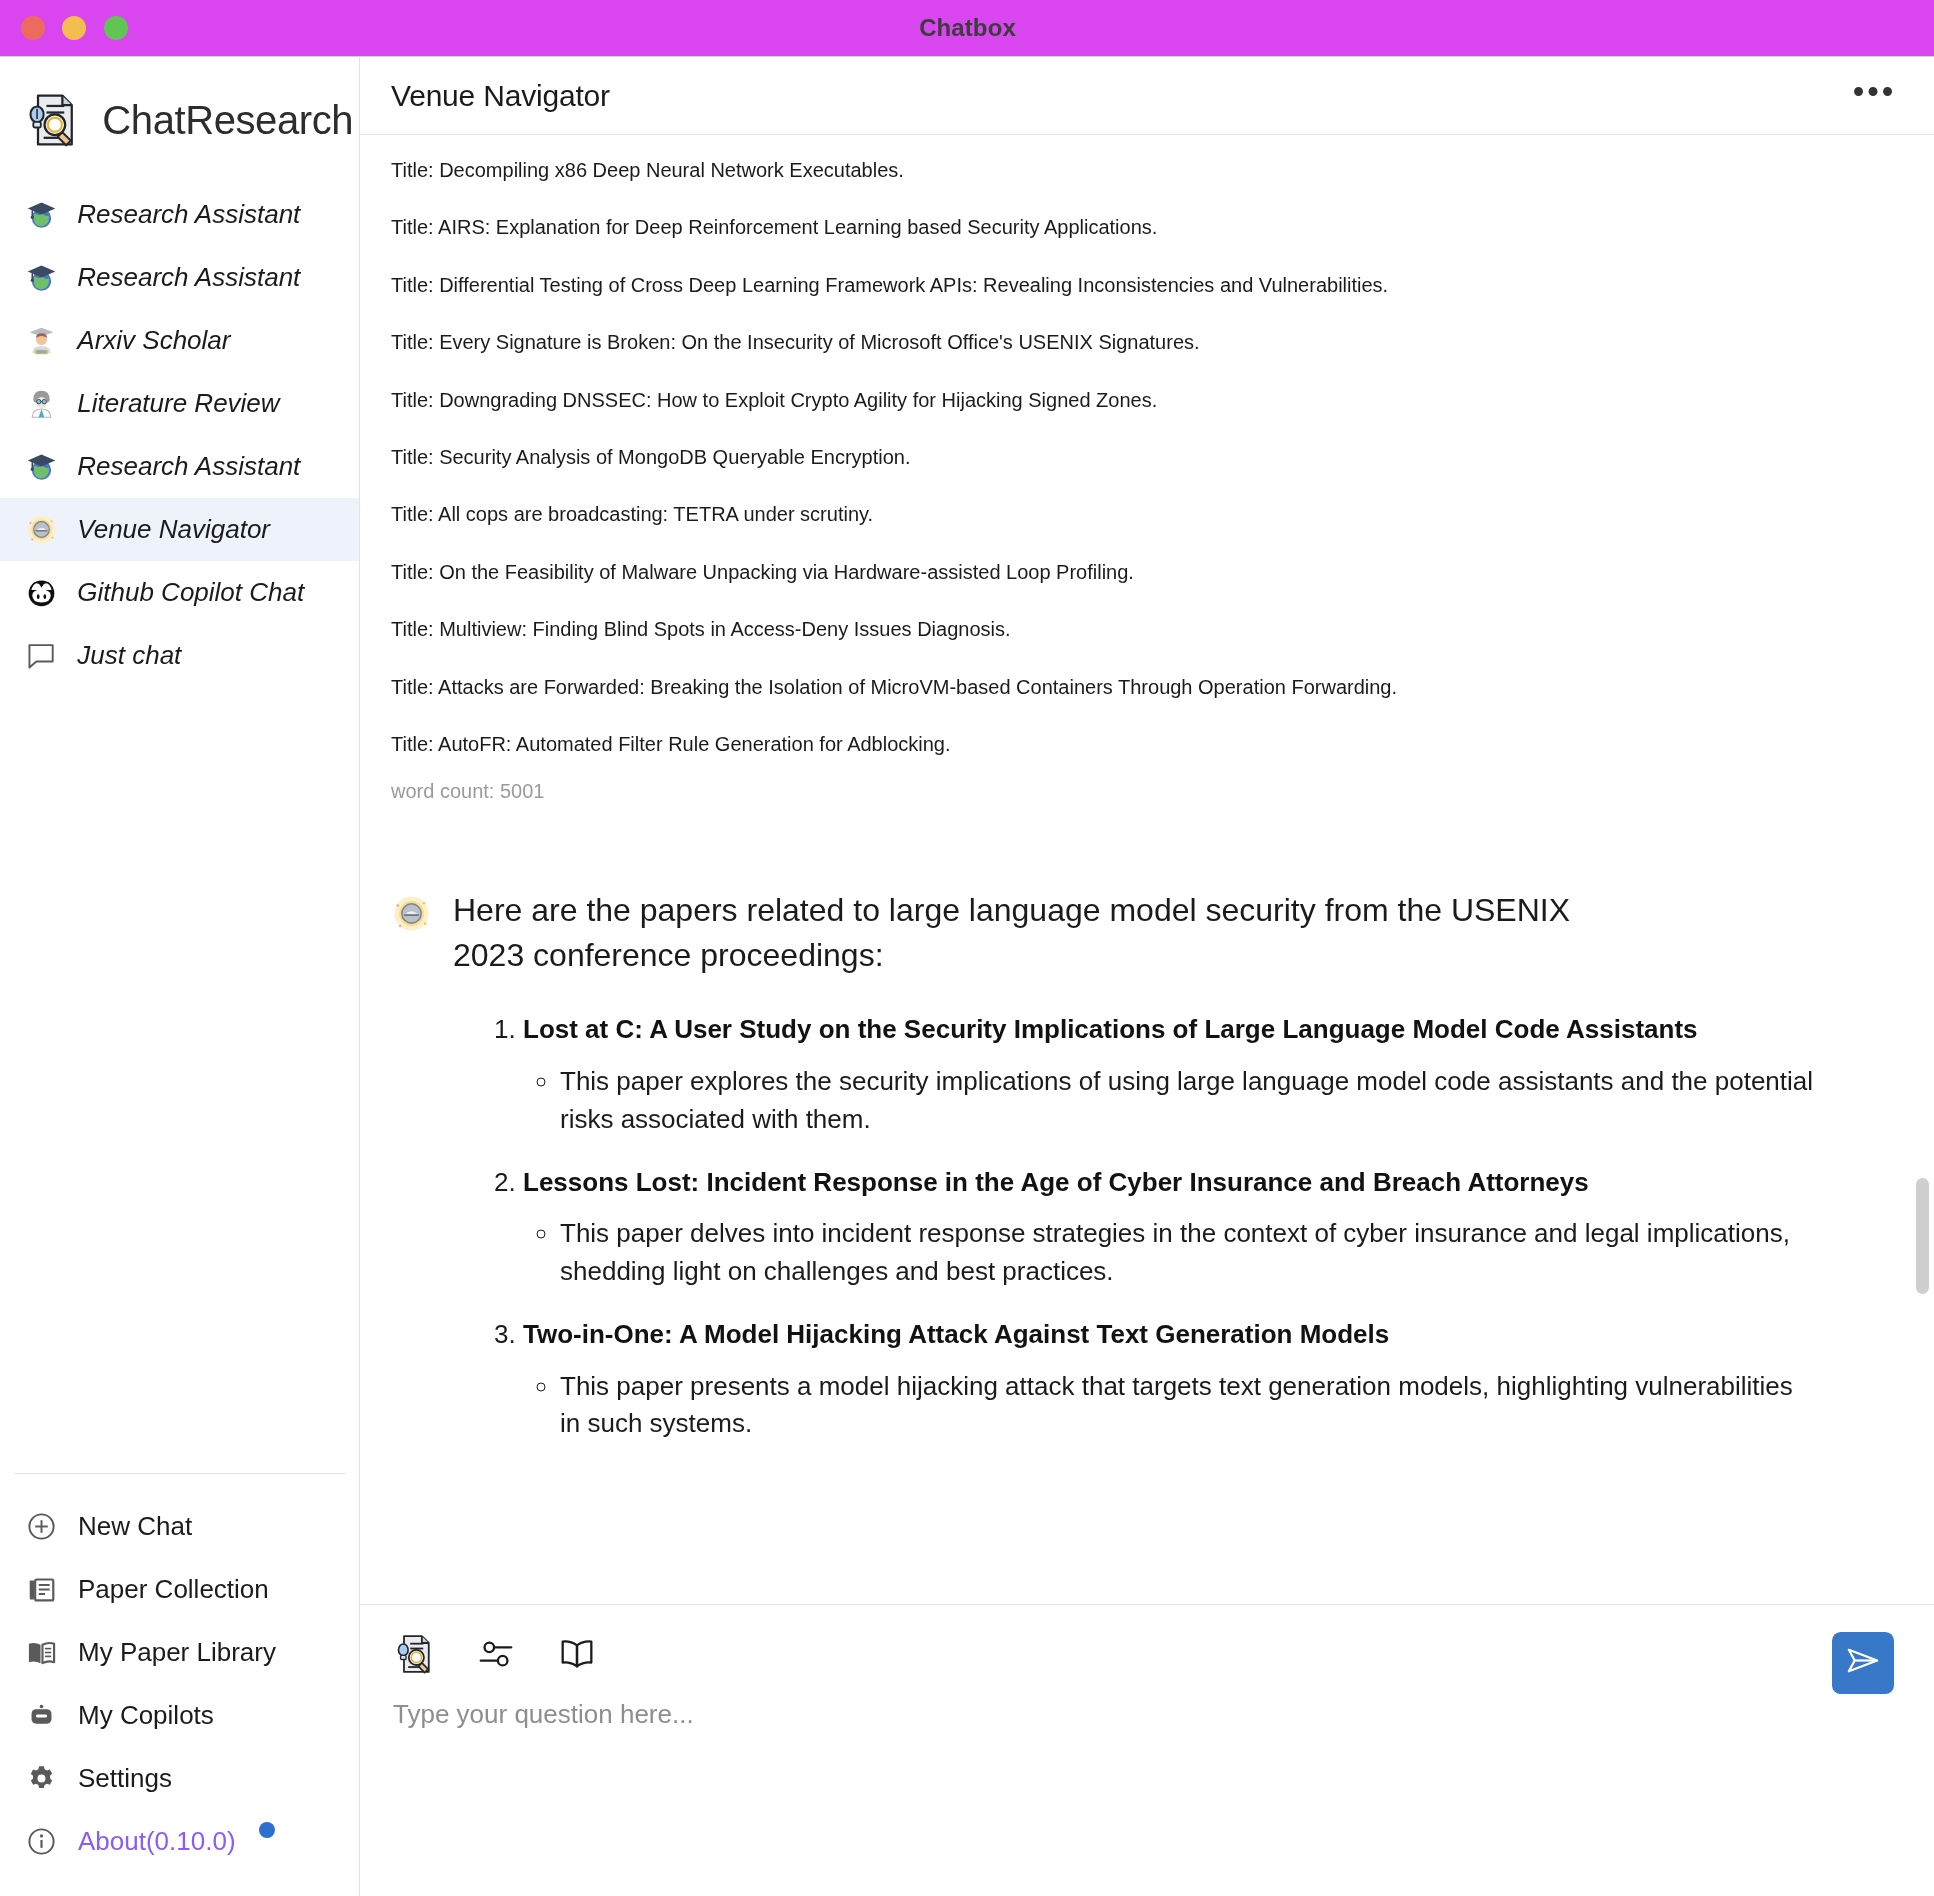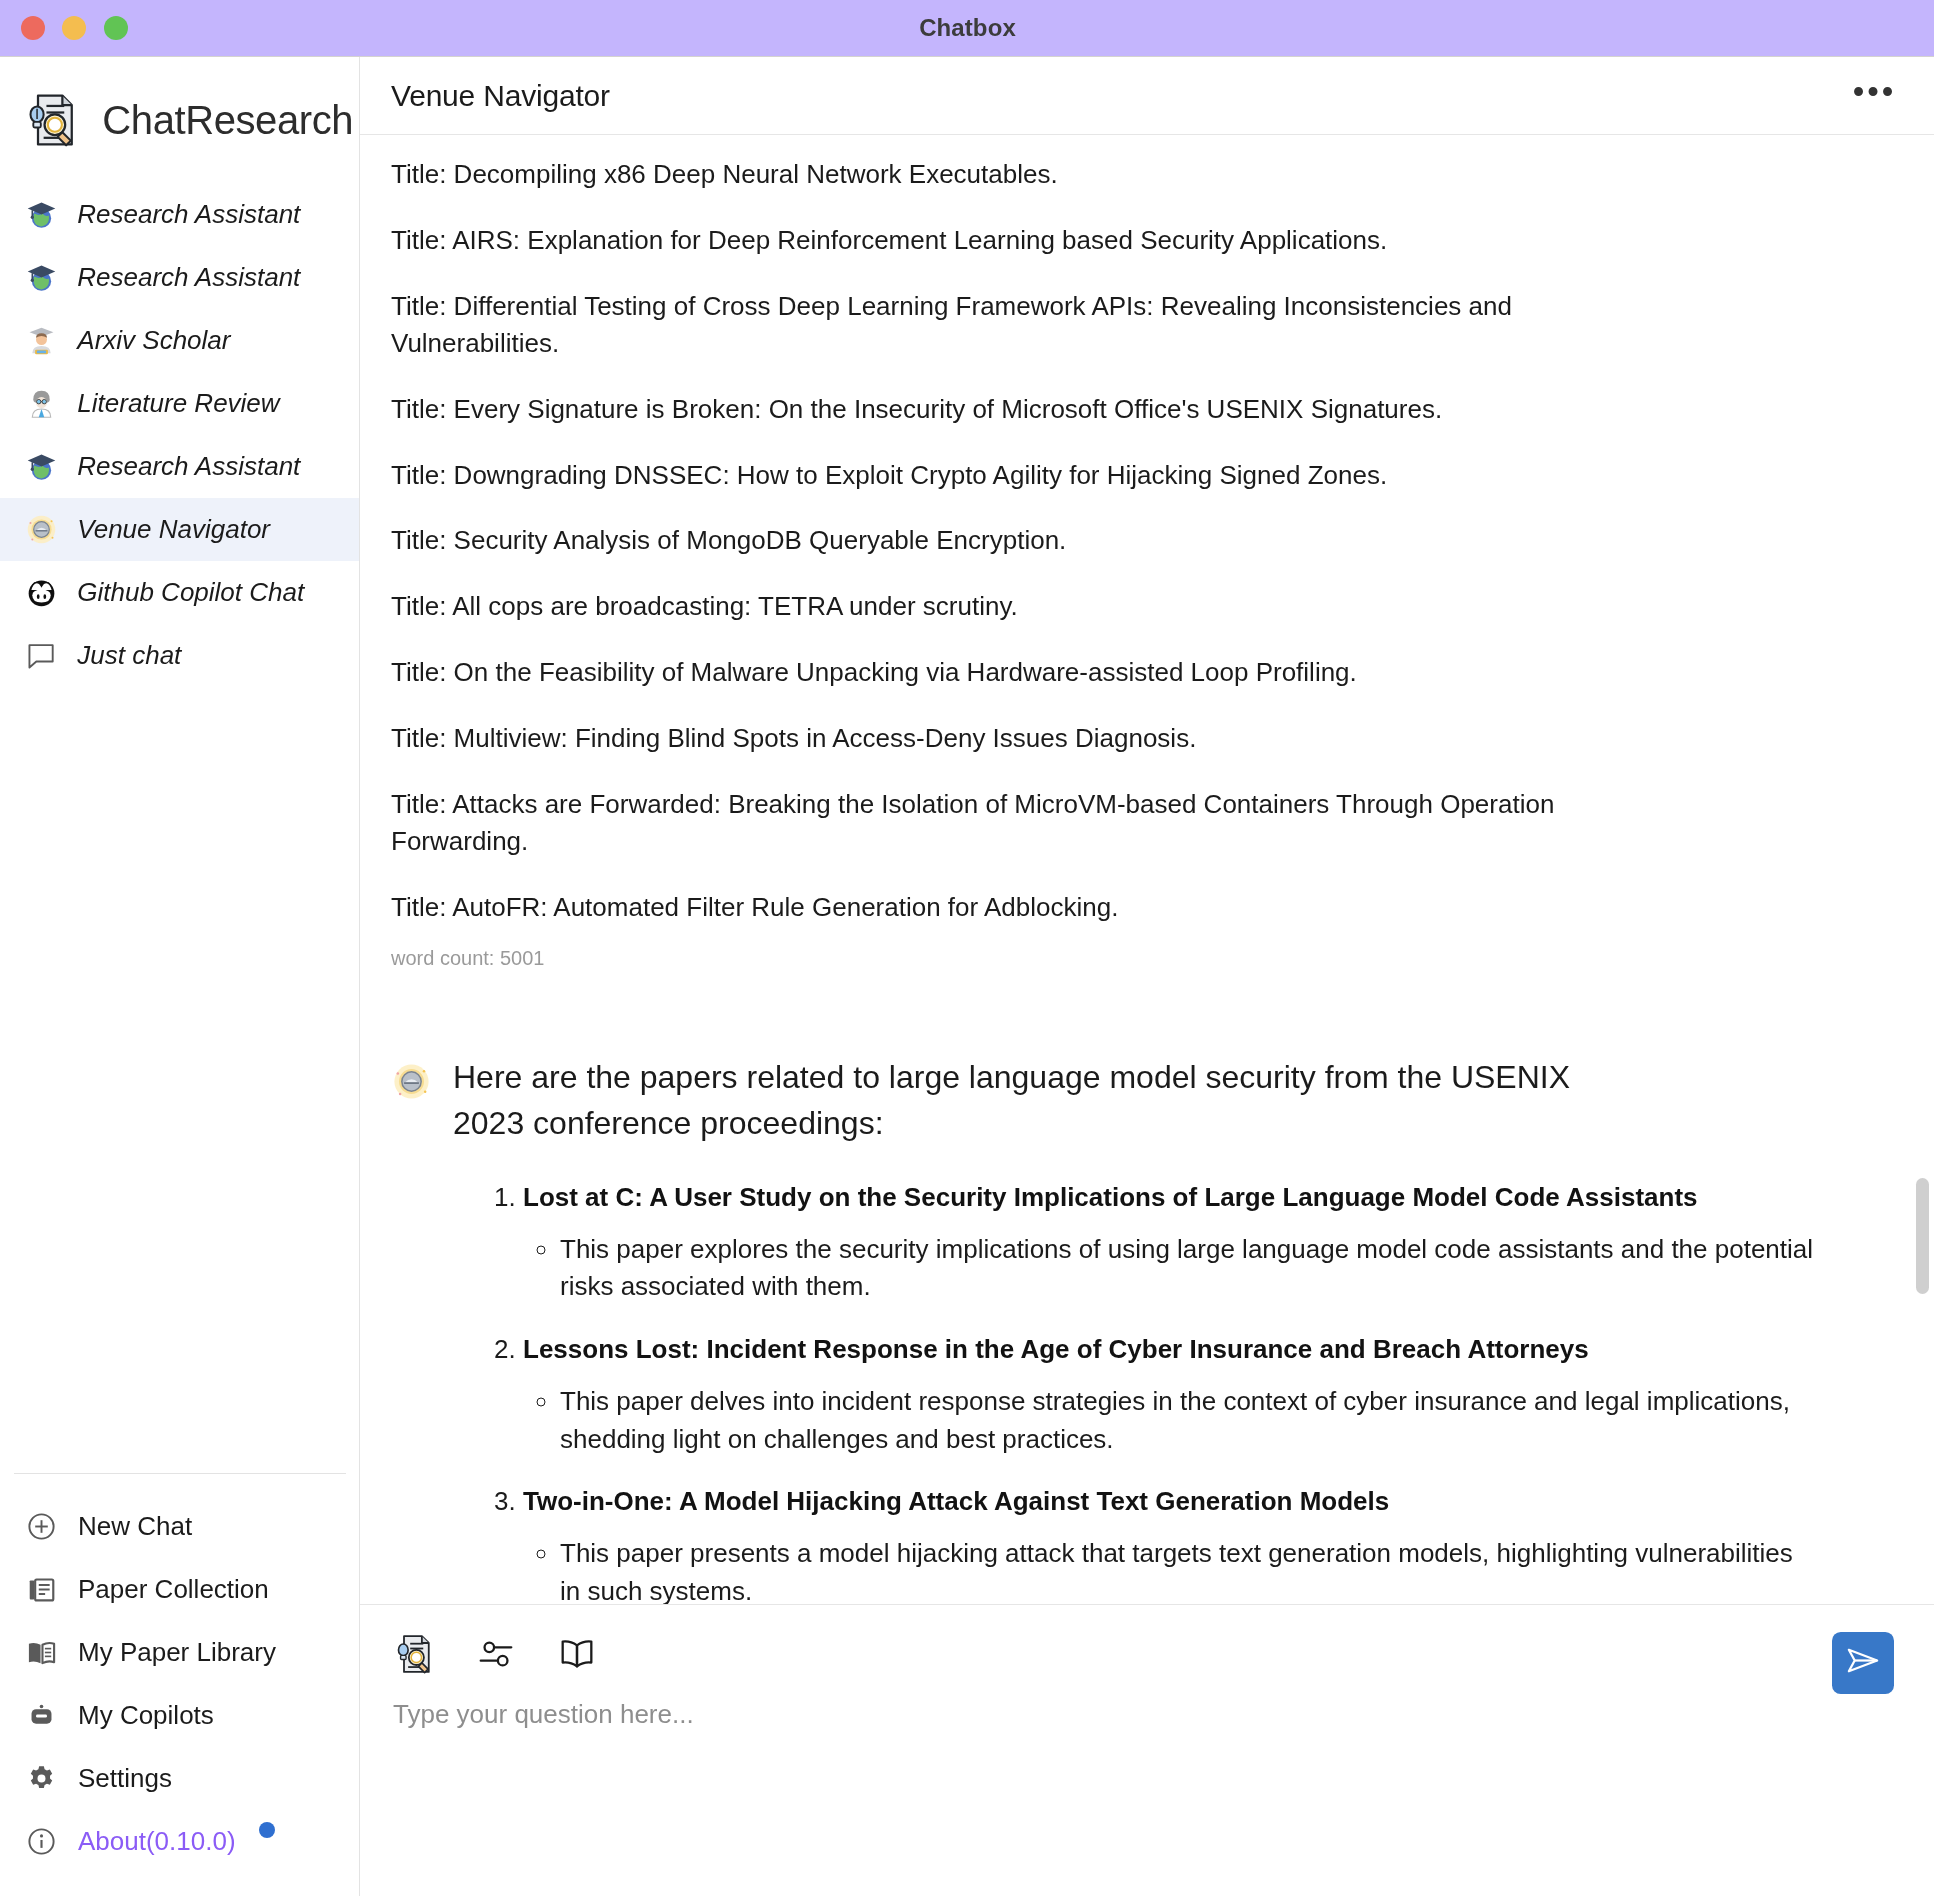--- a/index.html
+++ b/index.html
@@ -21,21 +21,21 @@
     width: 1935px;
     height: 1896px;
     display: flex;
     flex-direction: column;
     background: #ffffff;
     position: relative;
   }
   .titlebar {
     height: 57px;
     min-height: 57px;
-    background: #c4b5fd;
+    background: #d946ef;
     border-bottom: 1px solid #d4d2d0;
     display: flex;
     align-items: center;
     position: relative;
     box-sizing: border-box;
   }
   .traffic {
     display: flex;
     gap: 17.4px;
     margin-left: 21px;
@@ -207,21 +207,21 @@
   .messages {
     flex: 1;
     overflow: hidden;
     position: relative;
     padding: 0;
   }
   .msg-inner {
     padding: 21px 68px 0 31px;
   }
   .para {
-    font-size: 26px;
+    font-size: 20px;
     line-height: 1.42;
     color: #1b1b1b;
     margin: 0 0 29px 0;
     max-width: 1188px;
   }
   .wordcount {
     font-size: 20px;
     color: #9a9a9a;
     margin: -7.7px 0 0 0;
   }

